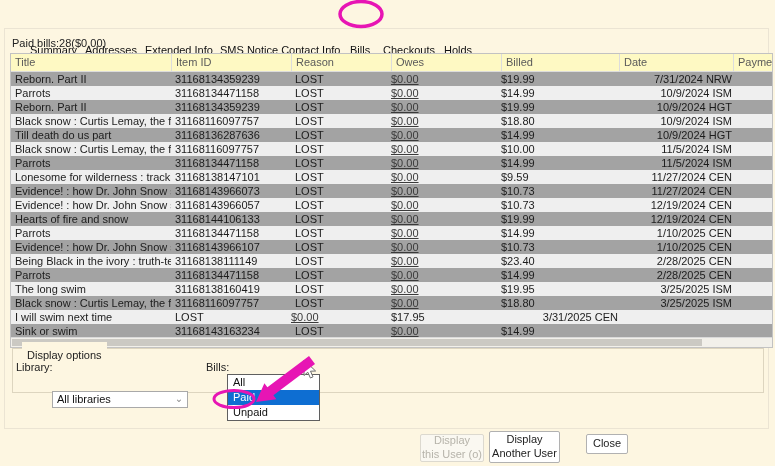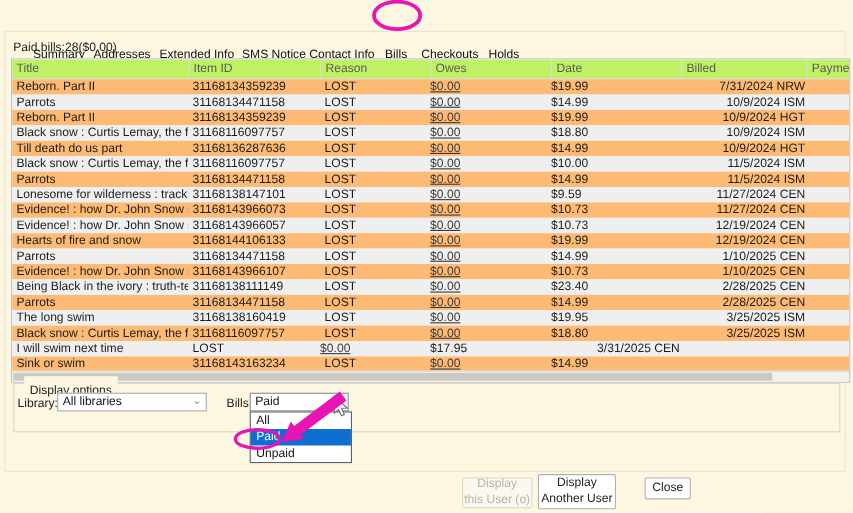--- a/index.html
+++ b/index.html
@@ -12,36 +12,36 @@
   }
   
   .tabbar{position:absolute;left:0;top:0;width:775px;height:28px;margin-top:36px;}
   .tab{position:absolute;top:8px;font-size:11px;color:#111;white-space:nowrap;cursor:default;}
   
   .panel{position:absolute;left:4px;top:28px;width:765px;height:401px;border:1px solid #ebe4d3;box-sizing:border-box;}
   .paid-label{position:absolute;left:12px;top:37px;font-size:11px;color:#222;}
   
   .billtable{position:absolute;left:10px;top:53px;width:763px;height:295px;background:#fff;border:1px solid #c2c2c2;box-sizing:border-box;overflow:hidden;}
   .thead,.tr{display:grid;grid-template-columns:160px 120px 100px 110px 118px 114px minmax(0,1fr);}
-  .thead{height:17px;line-height:17px;color:#5a5a5a;background:#bef264;border-bottom:1px solid #dcdcdc;}
+  .thead{height:17px;line-height:17px;color:#5a5a5a;background:#fef9c3;border-bottom:1px solid #dcdcdc;}
   .th{padding-left:4px;overflow:hidden;white-space:nowrap;border-left:1px solid #dcdcdc;}
   .th:first-child{border-left:none;}
-  .tr{height:14px;line-height:14px;background:#fdba74;}
+  .tr{height:14px;line-height:14px;background:#a3a3a3;}
   .tr:nth-child(even){background:#efefef;}
   .td{overflow:hidden;white-space:nowrap;padding-left:4px;}
   .td.num{text-align:left;padding-left:0;padding-right:4px;}
   .td.datecell{text-align:right;padding-left:0;padding-right:1px;}
   .owes-link{text-decoration:underline;color:#3a3a3a;cursor:pointer;}
   .hscroll{position:absolute;left:0;bottom:0;width:761px;height:10px;background:#f2f0ea;border-top:1px solid #d9d9d9;box-sizing:border-box;}
   .hthumb{position:absolute;left:1px;top:1px;height:7px;width:690px;background:#cbc9c3;}
   
   .fieldset{position:absolute;left:12px;top:348px;width:752px;height:45px;border:1px solid #ddd5bf;box-sizing:border-box;}
   .legend{position:absolute;left:22px;top:342px;background:#fdf6e1;padding:7px 5px;font-size:11px;color:#222;}
   .opt-label{position:absolute;font-size:11px;color:#222;}
-  .sel{position:absolute;height:17px;background:#fff;border:1px solid #a9a9a9;box-sizing:border-box;line-height:15px;padding-left:4px;font-size:11px;color:#111;cursor:default;}
+  .sel{position:absolute;height:17px;background:#fff;border:1px solid #a9a9a9;box-sizing:border-box;line-height:15px;padding-left:4px;font-size:11px;color:#111;cursor:default;margin-top:34px;}
   .sel .chev{position:absolute;right:2px;top:0;width:12px;height:15px;color:#8a8a8a;font-size:10px;text-align:center;line-height:14px;}
   
   .dropdown{position:absolute;left:227px;top:374px;width:93px;background:#fff;border:1px solid #5f5f5f;box-sizing:border-box;z-index:30;}
   .dd-item{height:15px;line-height:15px;padding-left:5px;color:#111;cursor:default;}
   .dd-item.selected{background:#0e6ed2;color:#fff;}
   .btn{position:absolute;background:#fff;border:1px solid #b1b1b1;border-radius:2px;font-size:11px;line-height:1.25;color:#222;text-align:center;display:flex;align-items:center;justify-content:center;box-sizing:border-box;cursor:pointer;}
   .btn.disabled{background:#faf8f1;border-color:#dcd9cf;color:#b6b3aa;cursor:default;}
   .btn1{left:420px;top:434px;width:64px;height:28px;}
   .btn2{left:489px;top:431px;width:71px;height:32px;}
   .btn3{left:586px;top:434px;width:42px;height:20px;}
@@ -63,22 +63,22 @@
 
 <div class="panel"></div>
 <div class="paid-label">Paid bills:28($0.00)</div>
 
 <div class="billtable">
   <div class="thead" id="thead">
       <div class="th">Title</div>
       <div class="th">Item ID</div>
       <div class="th">Reason</div>
       <div class="th">Owes</div>
+      <div class="th">Billed</div>
       <div class="th">Date</div>
-      <div class="th">Billed</div>
       <div class="th">Payment</div>
     </div>
   <div id="tbody">
       <div class="tr">
         <div class="td">Reborn. Part II</div>
         <div class="td">31168134359239</div>
         <div class="td">LOST</div>
         <div class="td num"><span class="owes-link">$0.00</span></div>
         <div class="td num">$19.99</div>
         <div class="td datecell">7/31/2024 NRW</div>

